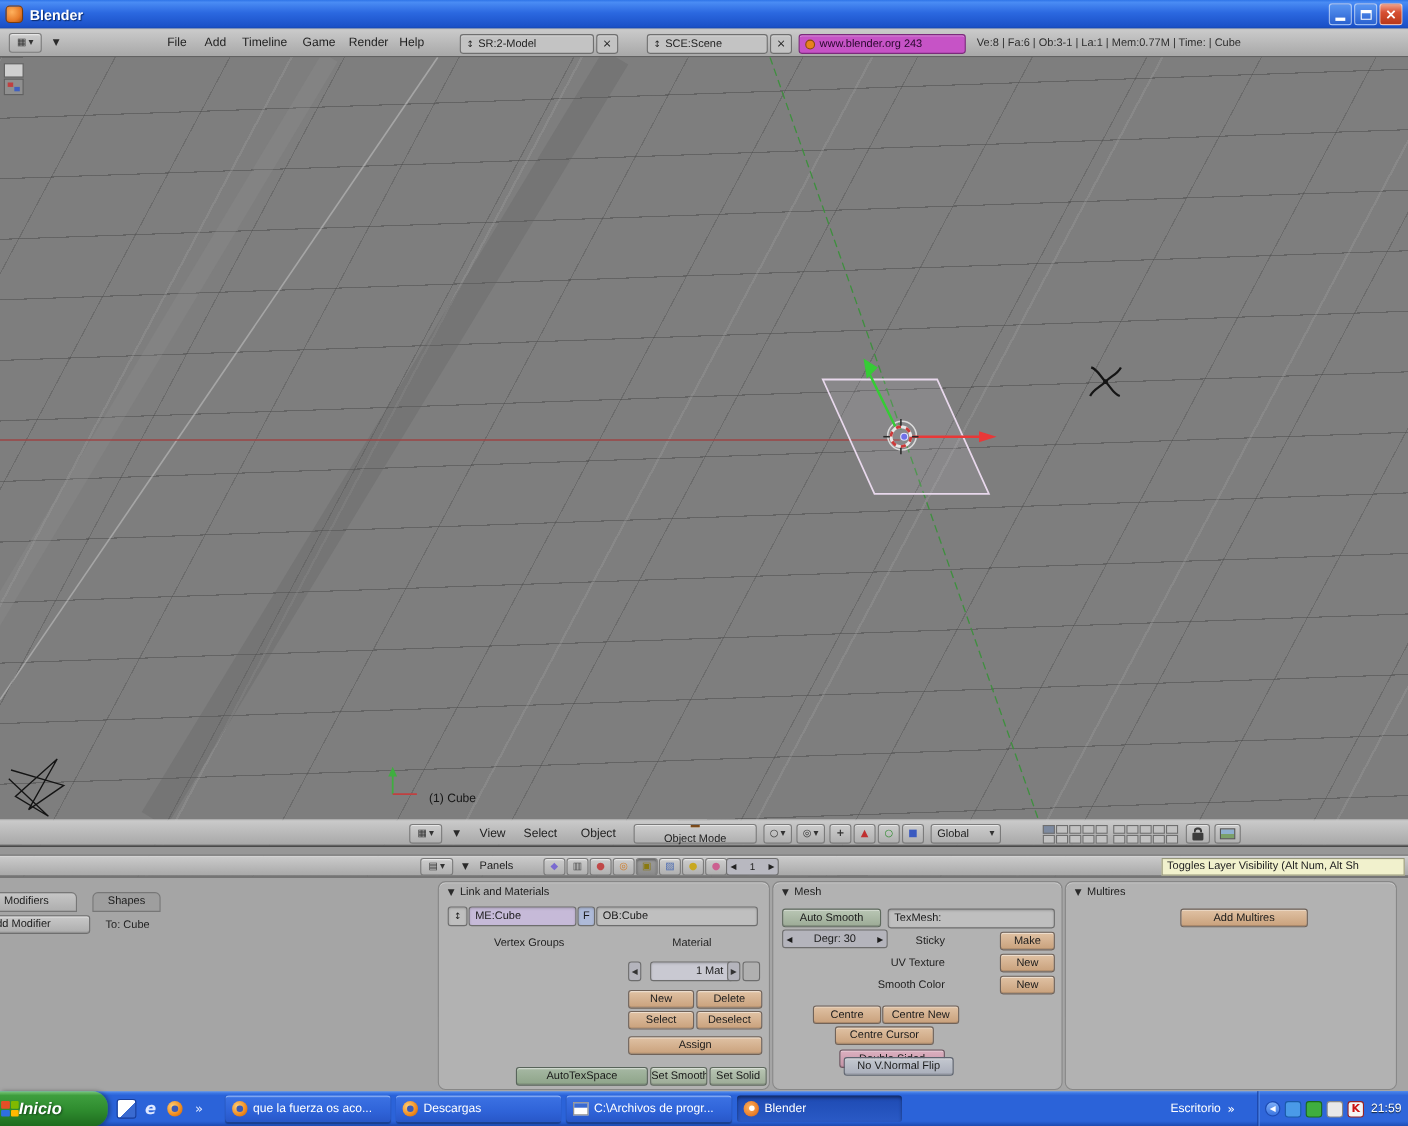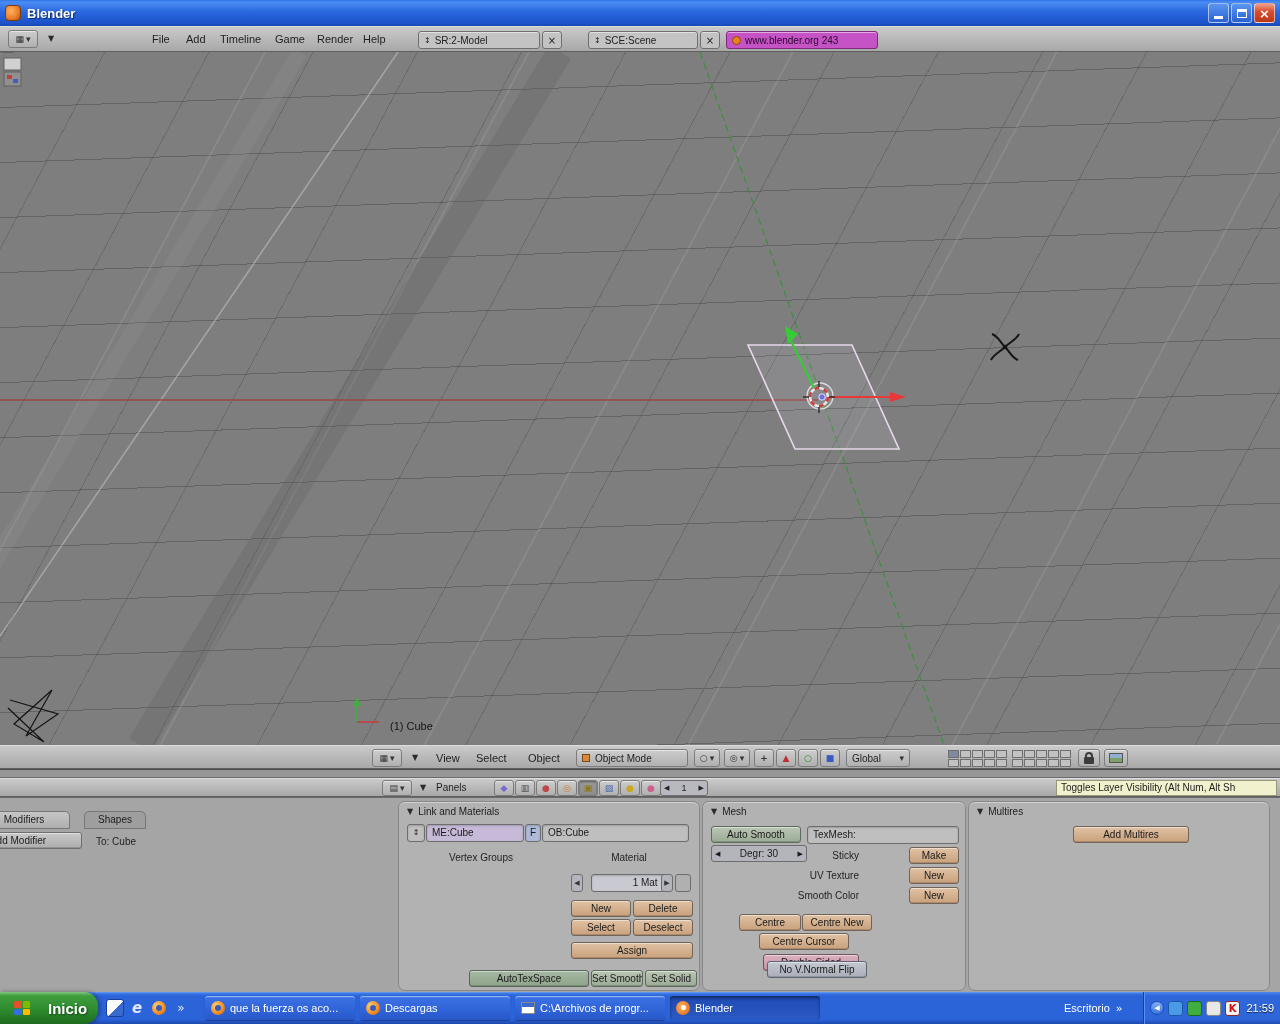--- a/index.html
+++ b/index.html
@@ -110,22 +110,22 @@
   .lbl { position:absolute; font-size:10px; color:#1f1f1f; white-space:nowrap; }
   .tab { position:absolute; height:18px; background:linear-gradient(#c6c6c6,#aeaeae); border:1px solid #777;
     border-radius:5px 5px 0 0; font-size:10px; line-height:16px; text-align:center; color:#1c1c1c; cursor:pointer; }
   .tab.inactive { background:#9e9e9e; }
 
   
   .taskbar { position:absolute; left:0; top:992px; width:1280px; height:32px;
     background:linear-gradient(180deg,#6a9ef5 0%,#3d78e4 5%,#2b63d9 12%,#2b63d9 85%,#1c48ad 100%); }
   .start { position:absolute; left:0; top:0; width:98px; height:32px; border-radius:0 14px 14px 0;
     background:linear-gradient(180deg,#7fc77f 0%,#3e9e3e 12%,#2e8b2e 55%,#1e6b1e 100%);
-    box-shadow:2px 0 4px rgba(0,0,0,.35); display:flex; align-items:center; gap:18px; padding-left:14px;
-    color:#fff; font-weight:bold; font-size:15px; text-shadow:1px 1px 2px #16461a; cursor:pointer; }
+    box-shadow:2px 0 4px rgba(0,0,0,.35); display:flex; align-items:center; gap:0; padding-left:1px;
+    color:#fff; font-style:italic; font-weight:bold; font-size:15px; text-shadow:1px 1px 2px #16461a; cursor:pointer; }
   .flag { width:16px; height:14px; display:grid; grid-template:1fr 1fr / 1fr 1fr; gap:1px; }
   .flag span { border-radius:1px; }
   .qicon { position:absolute; top:7px; width:18px; height:18px; border-radius:3px; cursor:pointer;
     display:flex; align-items:center; justify-content:center; }
   .taskbtn { position:absolute; top:4px; height:24px; width:150px; border-radius:3px;
     background:linear-gradient(180deg,#5e92f2 0%,#3a70e2 10%,#2f63d8 60%,#2857c8 100%);
     box-shadow:inset 0 1px 0 rgba(255,255,255,.35), 0 1px 1px rgba(0,0,0,.3);
     color:#fff; font-size:11px; display:flex; align-items:center; gap:5px; padding:0 6px;
     white-space:nowrap; overflow:hidden; cursor:pointer; }
   .taskbtn.active { background:linear-gradient(180deg,#1e4ab2,#2a5ac6); box-shadow:inset 0 2px 3px rgba(0,0,0,.45); }
@@ -197,20 +197,21 @@
       <span>SCE:Scene</span>
     </div>
     <div class="hfield xbtn g" style="left:700px;width:20px;">
         <span>×</span>
       </div>
 
     <div class="hfield banner" style="left:726px;width:152px;">
       <span class="odot"></span>
       <span>www.blender.org 243</span>
     </div>
+    <span class="stats" style="left:888px;">Ve:8 | Fa:6 | Ob:3-1 | La:1 | Mem:0.77M | Time: | Cube</span>
   </div>
 
   <div class="viewport">
     <svg width="1280" height="693" viewBox="0 52 1280 693" preserveAspectRatio="none">
       <line x1="140" y1="745" x2="560" y2="52" stroke="rgba(95,95,95,0.30)" stroke-width="26"></line>
       <line x1="-40" y1="620" x2="300" y2="52" stroke="rgba(150,150,150,0.22)" stroke-width="16"></line>
       <line x1="0" y1="636" x2="398" y2="52" stroke="rgba(225,225,225,0.40)" stroke-width="1.5"></line>
 
       <line x1="0" y1="400" x2="818" y2="400" stroke="#9c4646" stroke-width="1.5"></line>
       <line x1="700" y1="52" x2="944" y2="745" stroke="#3f8f3f" stroke-width="1.2" stroke-dasharray="7 4"></line>
@@ -257,21 +258,21 @@
   <div class="hbar vph">
     <div class="icobtn" style="left:372px;width:30px;">
       <span class="g">▦</span>
       <span class="g">▾</span>
     </div>
     <span class="hmenu tri g" style="left:408px;">▼</span>
     <span class="hmenu" style="left:432px;">View</span>
     <span class="hmenu" style="left:472px;">Select</span>
     <span class="hmenu" style="left:524px;">Object</span>
 
-    <div class="icobtn" style="left:576px;width:112px;justify-content:flex-start;padding:0 5px;gap:5px;">
+    <div class="icobtn" style="left:576px;width:112px;justify-content:flex-start;padding:0 5px;gap:5px;flex-direction:column;">
       <span class="cubeic"></span>
       <span class="ddtext">Object Mode</span>
     </div>
     <div class="icobtn" style="left:694px;width:26px;">
       <span class="g">○</span>
       <span class="g">▾</span>
     </div>
     <div class="icobtn" style="left:724px;width:26px;">
       <span class="g">◎</span>
       <span class="g">▾</span>

